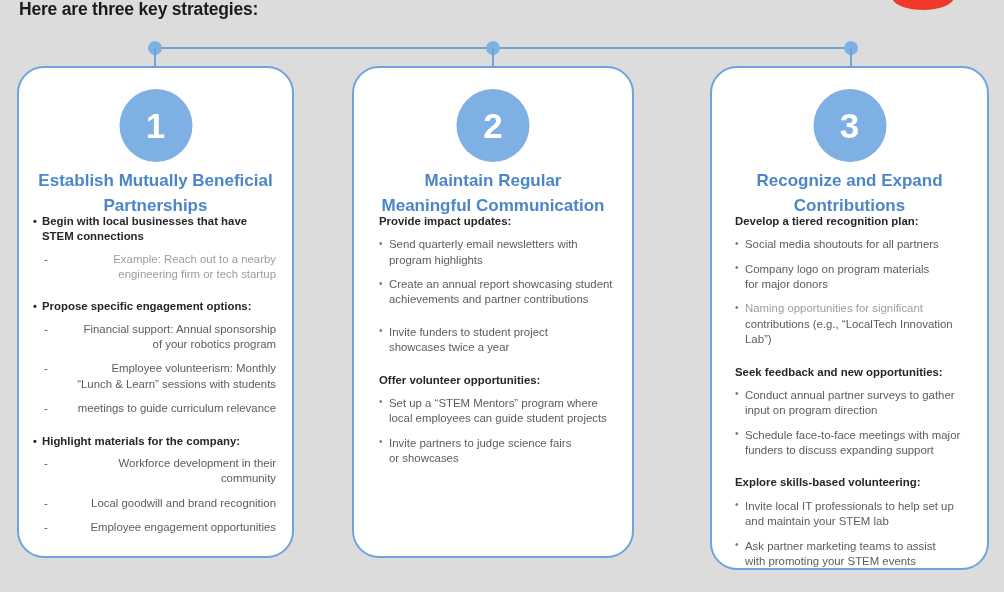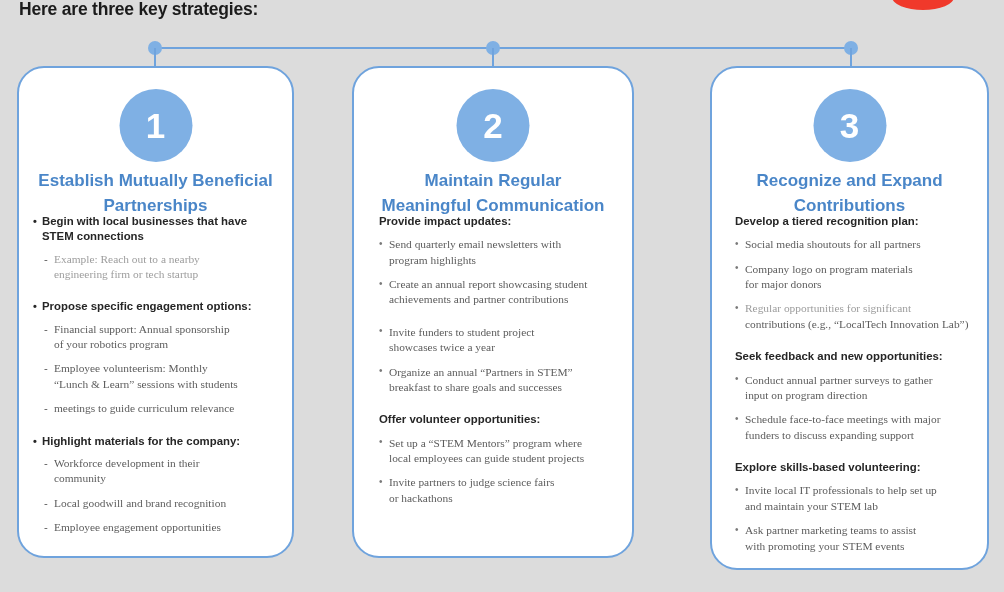--- a/index.html
+++ b/index.html
@@ -91,24 +91,24 @@
   .c1 .lvl-head::before {
     content: "\2022"; position: absolute; left: 0;
     color: #262626; font-size: 11px;
   }
 
   .item {
     position: relative;
     font-size: 11.4px; color: #5c5c5c;
     line-height: 1.35; margin-bottom: 9px;
   }
-  .item .ln { display: block; font-family: Liberation Serif, serif; }
-
-  
-  .item.dash { padding-left: 21px; }
+  .item .ln { display: block; }
+
+  
+  .item.dash { padding-left: 21px; text-align: right; }
   .item.dash::before {
     content: "-"; position: absolute; left: 11px; top: 0;
     color: #5c5c5c;
   }
   
   .item.bul { padding-left: 10px; }
   .item.bul::before {
     content: "\2022"; position: absolute; left: 0; top: -0.5px;
     color: #7a7a7a; font-size: 10px;
   }
@@ -201,35 +201,31 @@
           <span class="ln">Create an annual report showcasing student</span>
           <span class="ln">achievements and partner contributions</span>
         </div>
       </div>
       <div class="gap"></div>
       <div class="blk">
         <div class="item bul">
           <span class="ln">Invite funders to student project</span>
           <span class="ln">showcases twice a year</span>
         </div>
-        <div class="item bul">
-          <span class="ln">Organize an annual “Partners in STEM”</span>
-          <span class="ln">breakfast to share goals and successes</span>
-        </div>
       </div>
       <div class="gap"></div>
       <div class="blk">
         <div class="lvl-head">Offer volunteer opportunities:</div>
         <div class="item bul">
           <span class="ln">Set up a “STEM Mentors” program where</span>
           <span class="ln">local employees can guide student projects</span>
         </div>
         <div class="item bul">
           <span class="ln">Invite partners to judge science fairs</span>
-          <span class="ln">or hackathons</span>
+          <span class="ln">or showcases</span>
         </div>
       </div>
     </div>
   </div>
 
   <div class="card c3">
     <div class="badge">3</div>
     <div class="card-title">
       <span>Recognize and Expand</span><br>
       <span>Contributions</span>
@@ -238,21 +234,21 @@
       <div class="blk">
         <div class="lvl-head">Develop a tiered recognition plan:</div>
         <div class="item bul">
           <span class="ln">Social media shoutouts for all partners</span>
         </div>
         <div class="item bul">
           <span class="ln">Company logo on program materials</span>
           <span class="ln">for major donors</span>
         </div>
         <div class="item bul">
-          <span class="ln muted">Regular opportunities for significant</span>
+          <span class="ln muted">Naming opportunities for significant</span>
           <span class="ln">contributions (e.g., “LocalTech Innovation Lab”)</span>
         </div>
       </div>
       <div class="gap"></div>
       <div class="blk">
         <div class="lvl-head">Seek feedback and new opportunities:</div>
         <div class="item bul">
           <span class="ln">Conduct annual partner surveys to gather</span>
           <span class="ln">input on program direction</span>
         </div>

